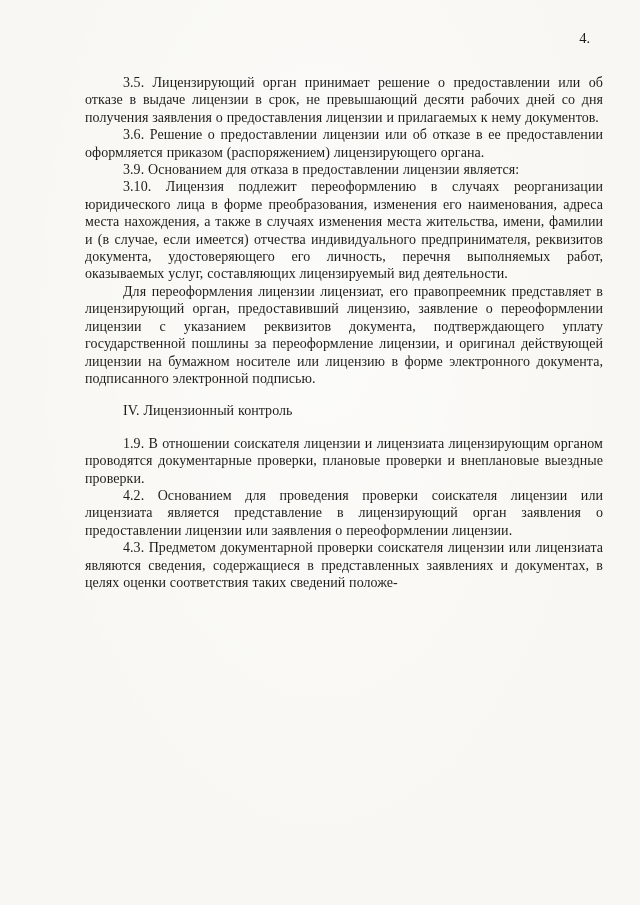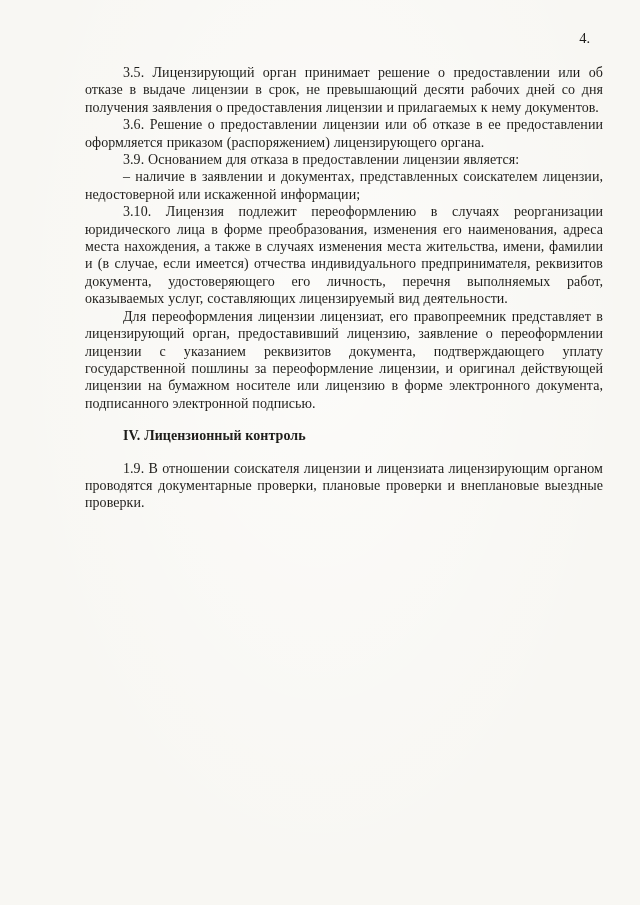--- a/index.html
+++ b/index.html
@@ -24,46 +24,47 @@
     overflow:hidden;
   }
   .page-number{
     position:absolute;
     top:30px; right:50px;
     font-size:14.5px;
     color:var(--ink);
   }
   .doc-body{
     position:absolute;
-    top:64px; left:85px;
+    top:74px; left:85px;
     width:518px;
     font-size:14px;
     line-height:17.4px;
     text-align:justify;
     letter-spacing:.05px;
     word-spacing:.3px;
   }
   .doc-body p{
     margin:0;
     text-indent:38px;
   }
   .doc-body p.heading{
-    font-weight:bold;
+    font-weight:normal;
     margin:15px 0 15px 0;
     text-align:left;
   }
 </style>
 </head>
 <body>
 
 <div class="scan-page">
   <div class="page-number">4.</div>
   <div class="doc-body">
       <p class="para">3.5. Лицензирующий орган принимает решение о предоставлении или об отказе в выдаче лицензии в срок, не превышающий десяти рабочих дней со дня получения заявления о предоставления лицензии и прилагаемых к нему документов.</p>
       <p class="para">3.6. Решение о предоставлении лицензии или об отказе в ее предоставлении оформляется приказом (распоряжением) лицензирующего органа.</p>
       <p class="para">3.9. Основанием для отказа в предоставлении лицензии является:</p>
-      <p class="para">– наличие в заявлении и документах, представленных соискателем лицензии, недостоверной или искаженной информации;</p>
       <p class="para">3.10. Лицензия подлежит переоформлению в случаях реорганизации юридического лица в форме преобразования, изменения его наименования, адреса места нахождения, а также в случаях изменения места жительства, имени, фамилии и (в случае, если имеется) отчества индивидуального предпринимателя, реквизитов документа, удостоверяющего его личность, перечня выполняемых работ, оказываемых услуг, составляющих лицензируемый вид деятельности.</p>
       <p class="para">Для переоформления лицензии лицензиат, его правопреемник представляет в лицензирующий орган, предоставивший лицензию, заявление о переоформлении лицензии с указанием реквизитов документа, подтверждающего уплату государственной пошлины за переоформление лицензии, и оригинал действующей лицензии на бумажном носителе или лицензию в форме электронного документа, подписанного электронной подписью.</p>
       <p class="heading">IV. Лицензионный контроль</p>
       <p class="para">1.9. В отношении соискателя лицензии и лицензиата лицензирующим органом проводятся документарные проверки, плановые проверки и внеплановые выездные проверки.</p>
+      <p class="para">4.2. Основанием для проведения проверки соискателя лицензии или лицензиата является представление в лицензирующий орган заявления о предоставлении лицензии или заявления о переоформлении лицензии.</p>
+      <p class="para">4.3. Предметом документарной проверки соискателя лицензии или лицензиата являются сведения, содержащиеся в представленных заявлениях и документах, в целях оценки соответствия таких сведений положе-</p>
     </div>
 </div>
 
 </body></html>

